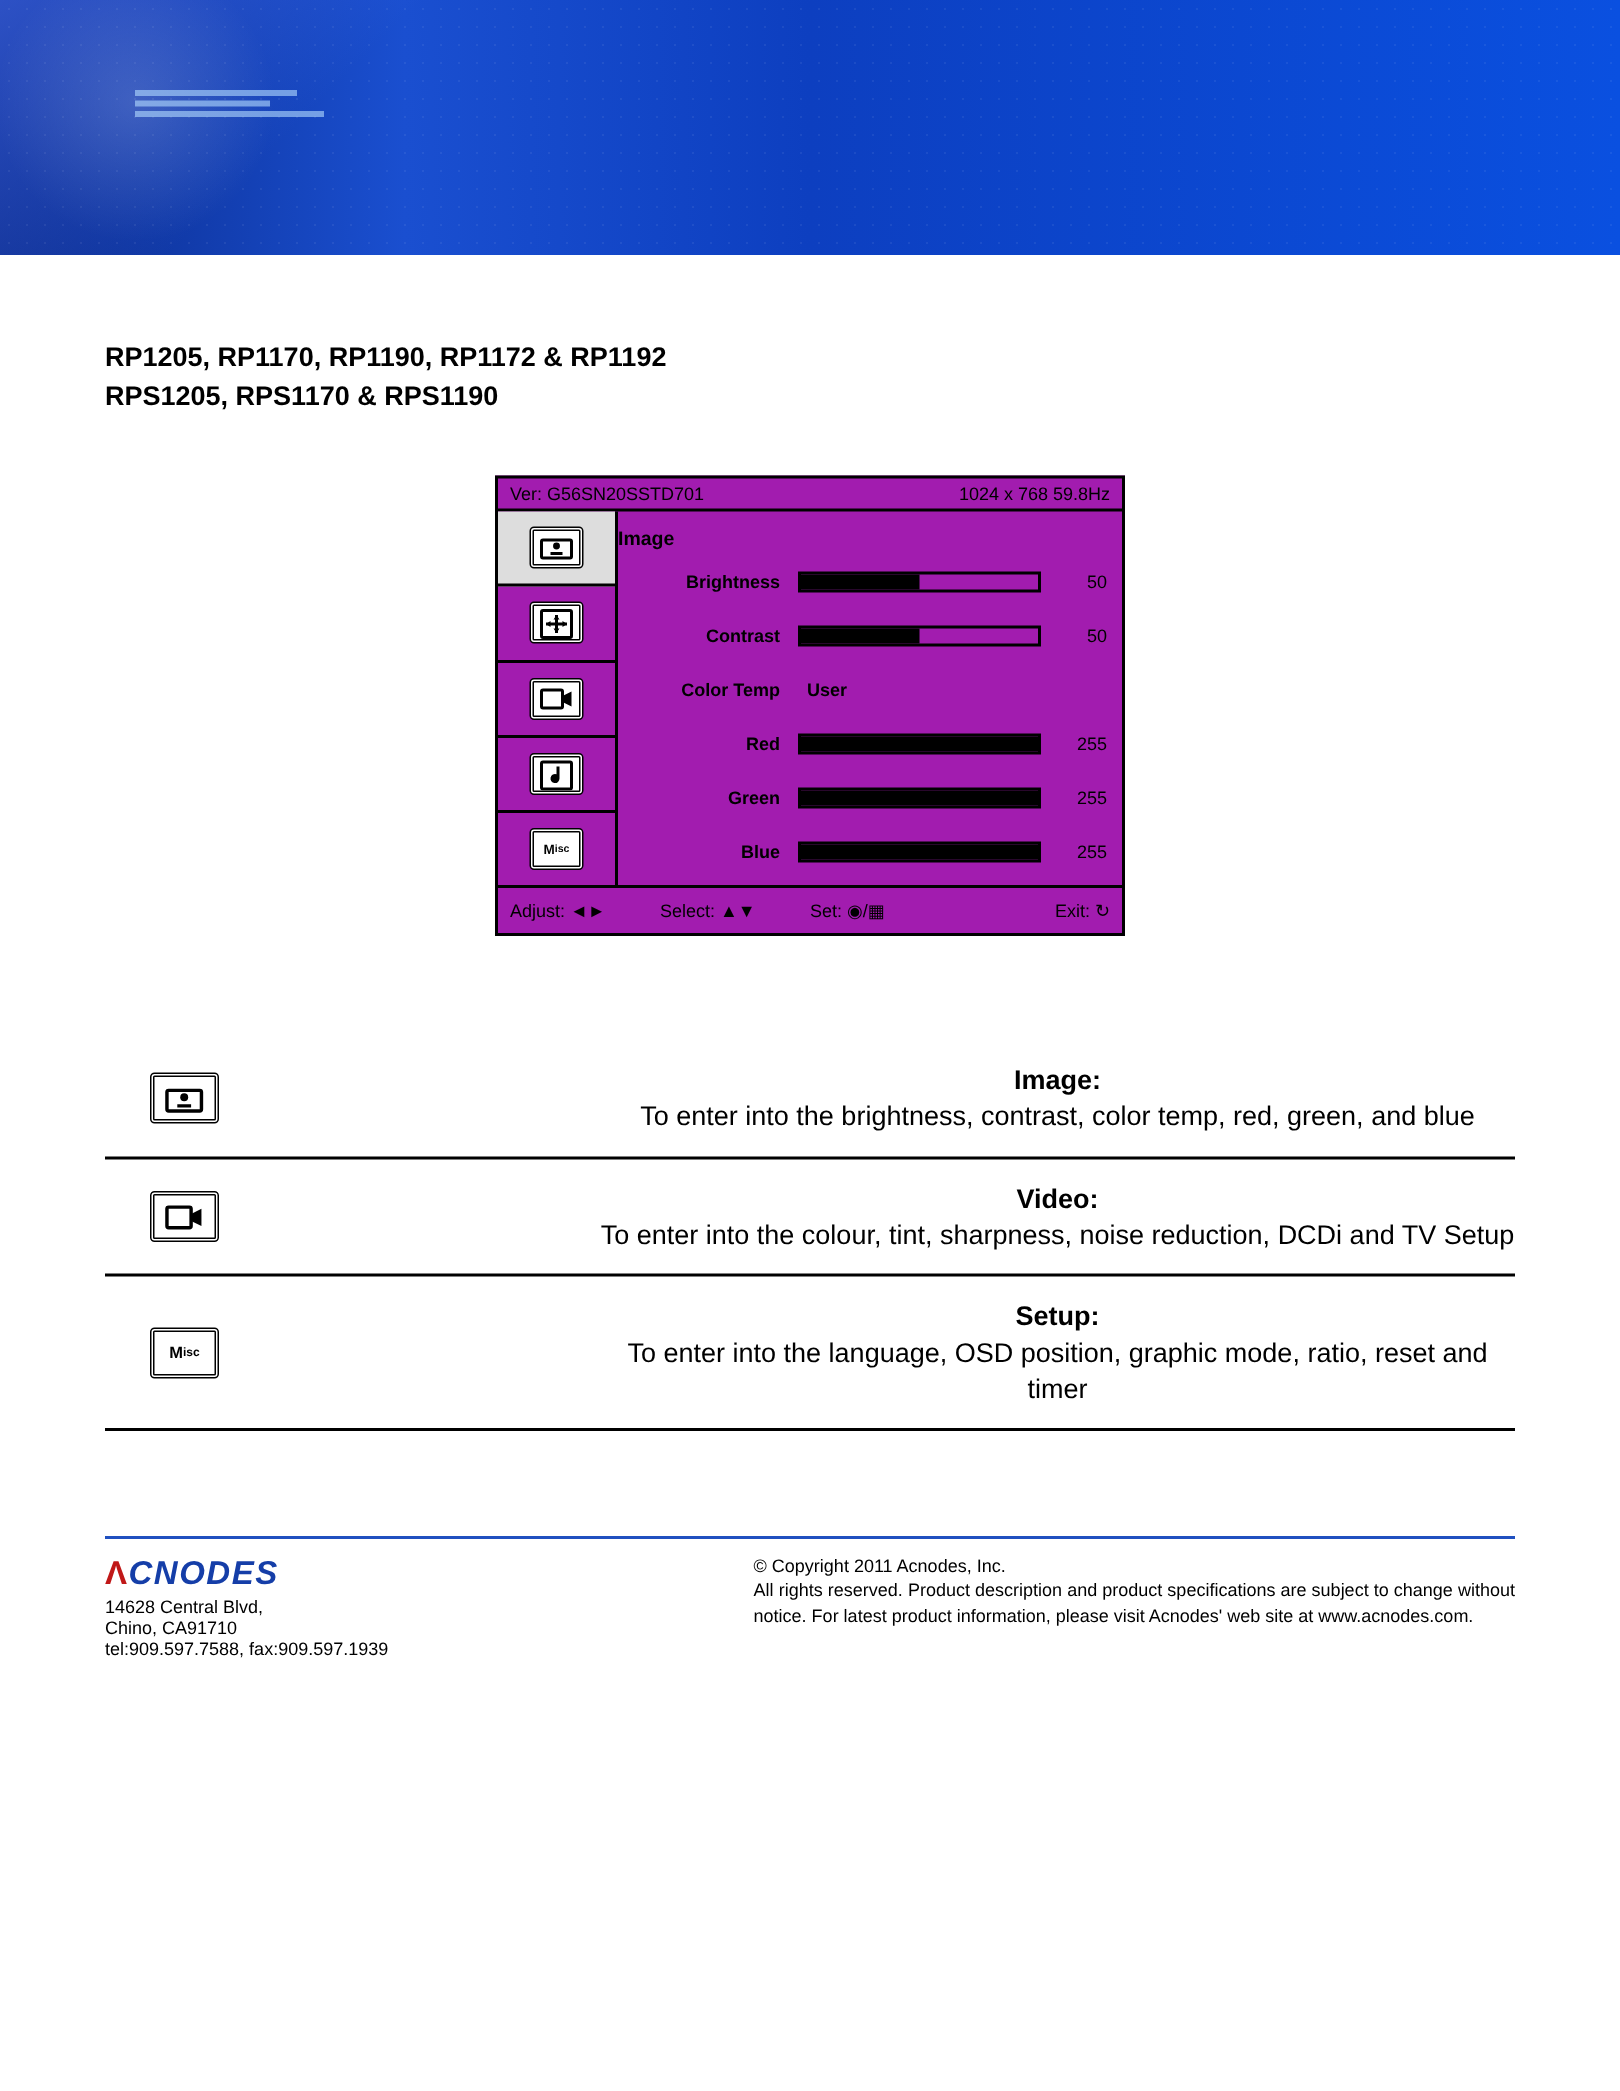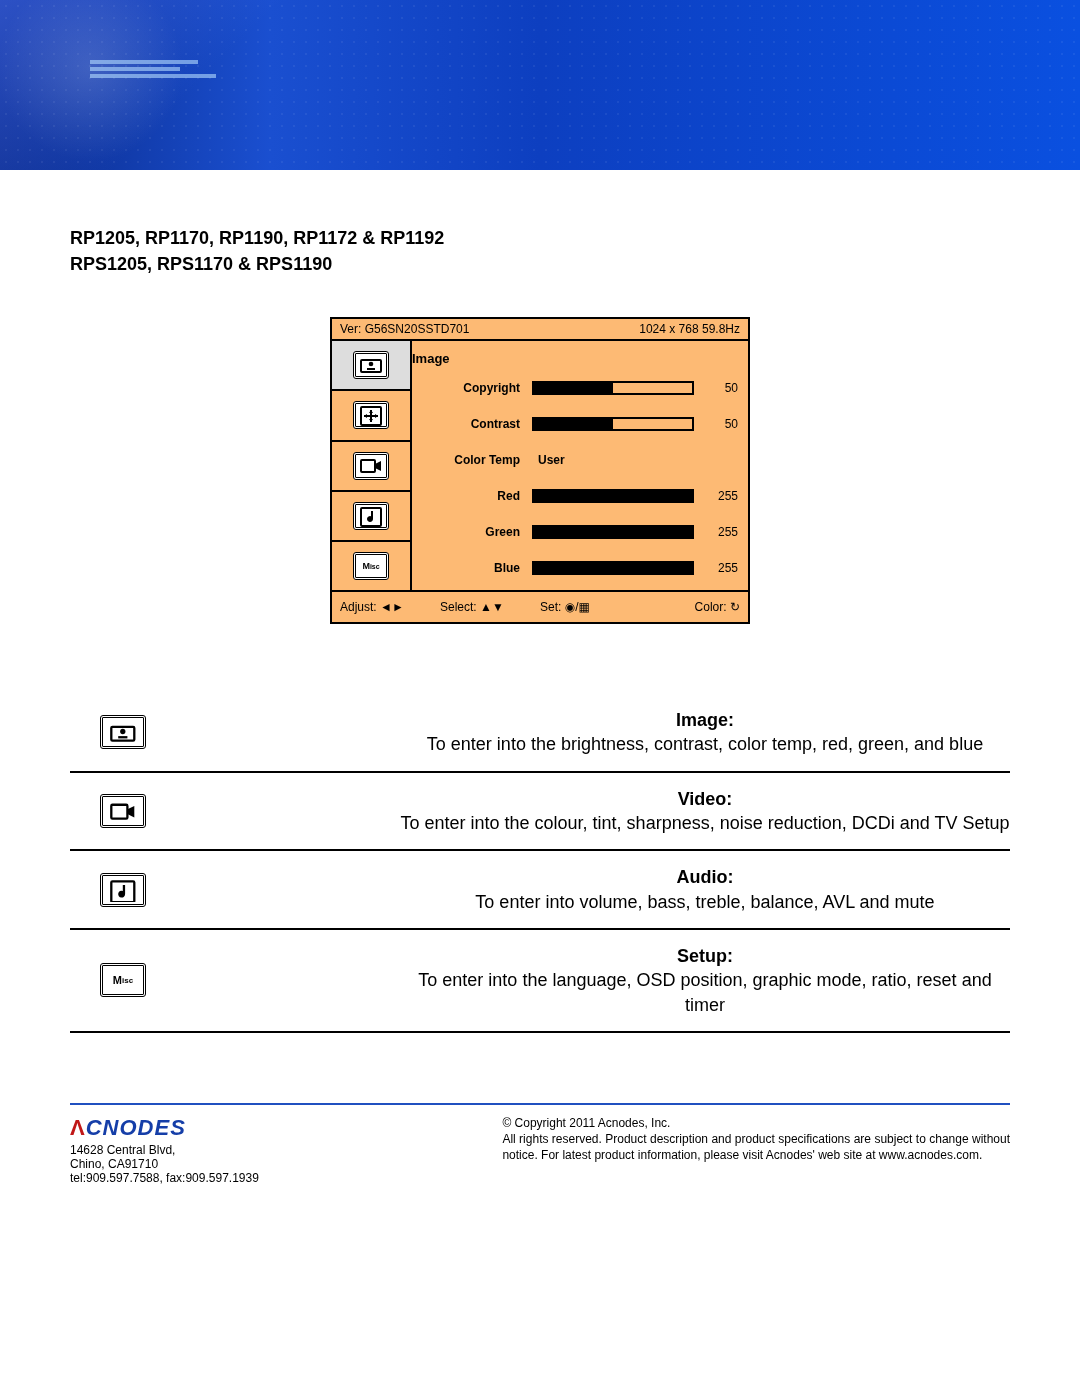--- a/index.html
+++ b/index.html
@@ -53,21 +53,21 @@
   .titles {
     font-weight: bold;
     font-size: 18px;
     line-height: 1.45;
     margin-bottom: 40px;
   }
   .osd-panel {
     width: 420px;
     margin: 0 auto 70px auto;
     border: 2px solid #000;
-    background: #fdba74;
+    background: #a21caf;
     font-size: 12px;
   }
   .osd-top {
     display: flex;
     justify-content: space-between;
     border-bottom: 2px solid #000;
     padding: 3px 8px;
     font-size: 12px;
   }
   .osd-body {
@@ -276,21 +276,21 @@
               </svg>
             </span>
           </div>
         <div class="osd-side-cell">
             <span class="icon-box" style="font-size:9px">M<span style="font-size:7px">isc</span></span>
           </div>
       </div>
       <div class="osd-main">
         <div class="osd-heading">Image</div>
         <div class="osd-row">
-          <div class="osd-label">Copyright</div>
+          <div class="osd-label">Brightness</div>
           <div class="osd-bar-wrap">
               <div class="osd-bar-fill" style="width:50%"></div>
             </div>
           <div class="osd-val">50</div>
         </div>
         <div class="osd-row">
           <div class="osd-label">Contrast</div>
           <div class="osd-bar-wrap">
               <div class="osd-bar-fill" style="width:50%"></div>
             </div>
@@ -320,21 +320,21 @@
               <div class="osd-bar-fill" style="width:100%"></div>
             </div>
           <div class="osd-val">255</div>
         </div>
       </div>
     </div>
     <div class="osd-bottom">
       <span class="osd-bk">Adjust: ◄►</span>
       <span class="osd-bk">Select: ▲▼</span>
       <span class="osd-bk">Set: ◉/▦</span>
-      <span class="osd-bk" style="text-align:right">Color: ↻</span>
+      <span class="osd-bk" style="text-align:right">Exit: ↻</span>
     </div>
   </div>
 
 
   <div class="cfg-table">
 
     <div class="cfg-row">
       <div class="cfg-icon-cell">
           <span class="icon-box big">
             <svg width="28" height="24">
@@ -350,30 +350,20 @@
       <div class="cfg-icon-cell">
           <span class="icon-box big">
             <svg width="28" height="24">
               <use href="#ic-video" transform="scale(1.15)"></use>
             </svg>
           </span>
         </div>
       <div class="cfg-desc"><b>Video:</b><br><span>To enter into the colour, tint, sharpness, noise reduction, DCDi and TV Setup</span></div>
     </div>
 
-    <div class="cfg-row">
-      <div class="cfg-icon-cell">
-          <span class="icon-box big">
-            <svg width="28" height="24">
-              <use href="#ic-audio" transform="scale(1.15)"></use>
-            </svg>
-          </span>
-        </div>
-      <div class="cfg-desc"><b>Audio:</b><br><span>To enter into volume, bass, treble, balance, AVL and mute</span></div>
-    </div>
 
     <div class="cfg-row">
       <div class="cfg-icon-cell">
           <span class="icon-box big" style="font-size:11px">M<span style="font-size:8px">isc</span></span>
         </div>
       <div class="cfg-desc"><b>Setup:</b><br><span>To enter into the language, OSD position, graphic mode, ratio, reset and timer</span></div>
     </div>
 
   </div>
 </div>

